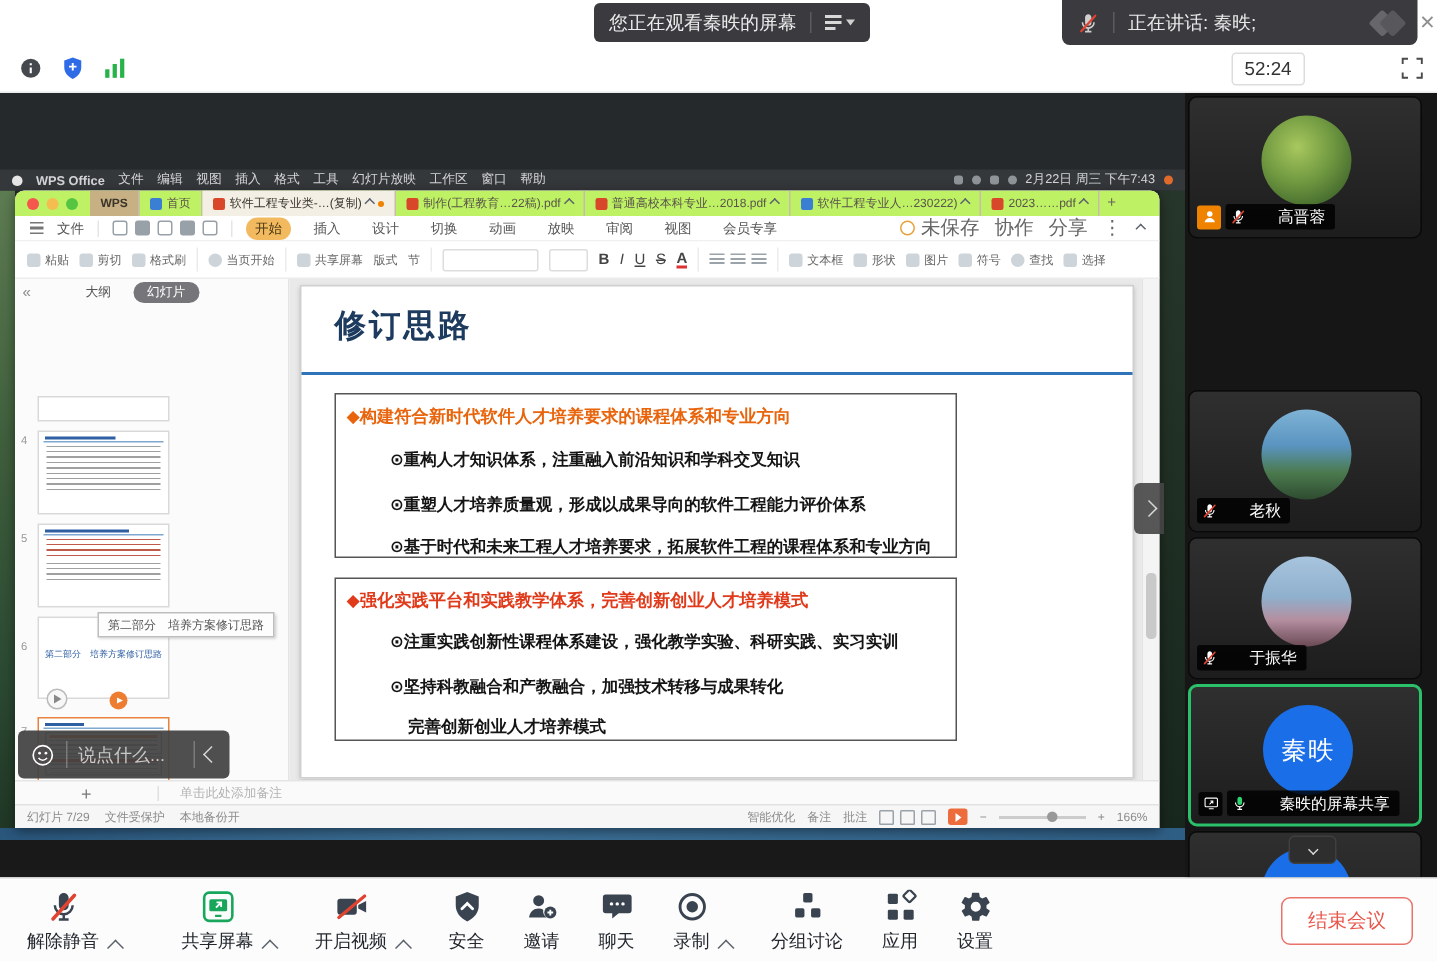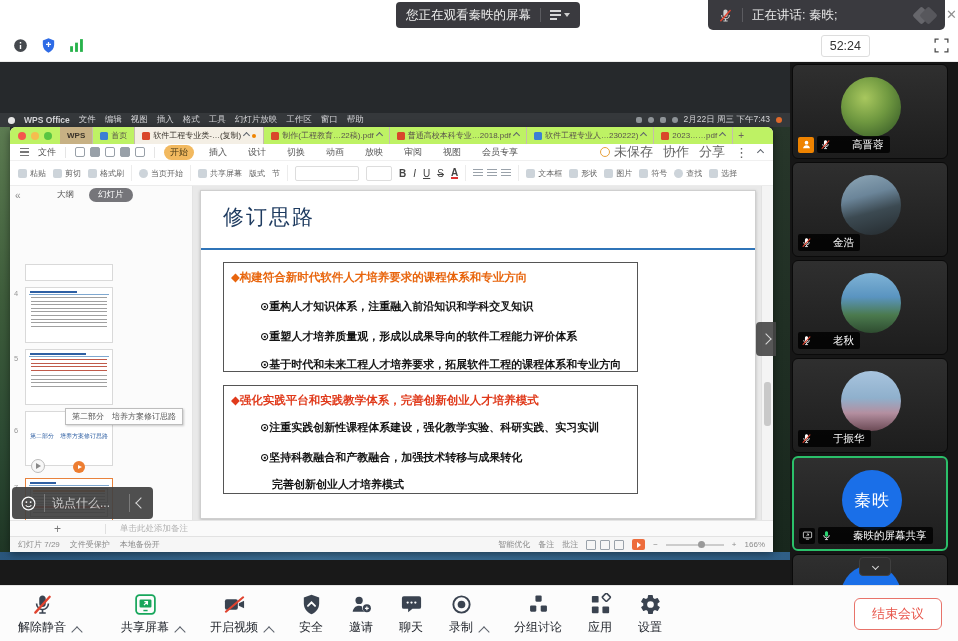--- a/index.html
+++ b/index.html
@@ -104,21 +104,21 @@
   .mini-head{height:1.5px;background:#e8650d;margin-bottom:1.5px}
   .mini-head.red{background:#d93a22}
   .mini-lines{height:8px;background:repeating-linear-gradient(#8a8a8a 0 1px,transparent 1px 3px)}
   .playctl{position:absolute;left:21px;top:273px;width:14px;height:14px;border-radius:50%;background:#f7f7f7;border:1px solid #bbb;display:flex;align-items:center;justify-content:center;box-sizing:border-box}
   .playctl i{width:0;height:0;border-top:3px solid transparent;border-bottom:3px solid transparent;border-left:5px solid #888;margin-left:1px}
   .orangectl{position:absolute;left:63px;top:275px;width:12px;height:12px;border-radius:50%;background:#ed7d31;display:flex;align-items:center;justify-content:center}
   .orangectl i{width:0;height:0;border-top:2.5px solid transparent;border-bottom:2.5px solid transparent;border-left:4px solid #fff;margin-left:1px}
   
   .canvas{position:absolute;left:183px;top:59px;width:568px;height:334px;background:#e9e9e9}
   .slide{position:absolute;left:7px;top:4px;width:556px;height:329px;background:#fff;border:1px solid #cfcfcf;box-shadow:0 1px 3px rgba(0,0,0,.2);box-sizing:border-box}
-  .stitle{position:absolute;left:22px;top:12px;font-size:21px;font-weight:normal;color:#1d3a5f;letter-spacing:2px}
+  .stitle{position:absolute;left:22px;top:12px;font-size:21px;font-weight:bold;color:#1d3a5f;letter-spacing:2px}
   .sline{position:absolute;left:0;top:57px;width:100%;height:2px;background:#2f74b8}
   .sbox{position:absolute;left:22px;width:415px;border:1px solid #555;background:#fff;box-sizing:border-box}
   .sbox1{top:71px;height:110px}
   .sbox2{top:194px;height:109px}
   .shead{position:absolute;left:7px;top:7px;font-size:11.5px;font-weight:bold;white-space:nowrap}
   .shead.h1{color:#e8650d}
   .shead.h2{color:#e03a1b}
   .sbul{position:absolute;left:36px;font-size:11px;font-weight:bold;color:#141414;white-space:nowrap}
   .vscroll{position:absolute;left:751px;top:59px;width:12px;height:334px;background:#f4f4f4;border-left:1px solid #e2e2e2;box-sizing:border-box}
   .vhandle{position:absolute;left:2px;top:196px;width:7px;height:44px;background:#c9c9c9;border-radius:3px}
@@ -619,31 +619,20 @@
             </svg>
           </span>
         <span class="nlab">
           <svg class="ic" width="11" height="11" style="color:#fff">
               <use href="#s-mic-off"></use>
             </svg>
           <span>高晋蓉</span>
         </span>
       </div>
     </div>
-    <div class="tile" style="top:100px">
-      <div class="avatar photo-man"></div>
-      <div class="labelrow">
-          <span class="nlab">
-        <svg class="ic" width="11" height="11" style="color:#fff">
-              <use href="#s-mic-off"></use>
-            </svg>
-        <span>金浩</span>
-          </span>
-      </div>
-    </div>
     <div class="tile" style="top:296px">
       <div class="avatar blossom"></div>
       <div class="labelrow">
           <span class="nlab">
         <svg class="ic" width="11" height="11" style="color:#fff">
               <use href="#s-mic-off"></use>
             </svg>
         <span>于振华</span>
           </span>
       </div>

